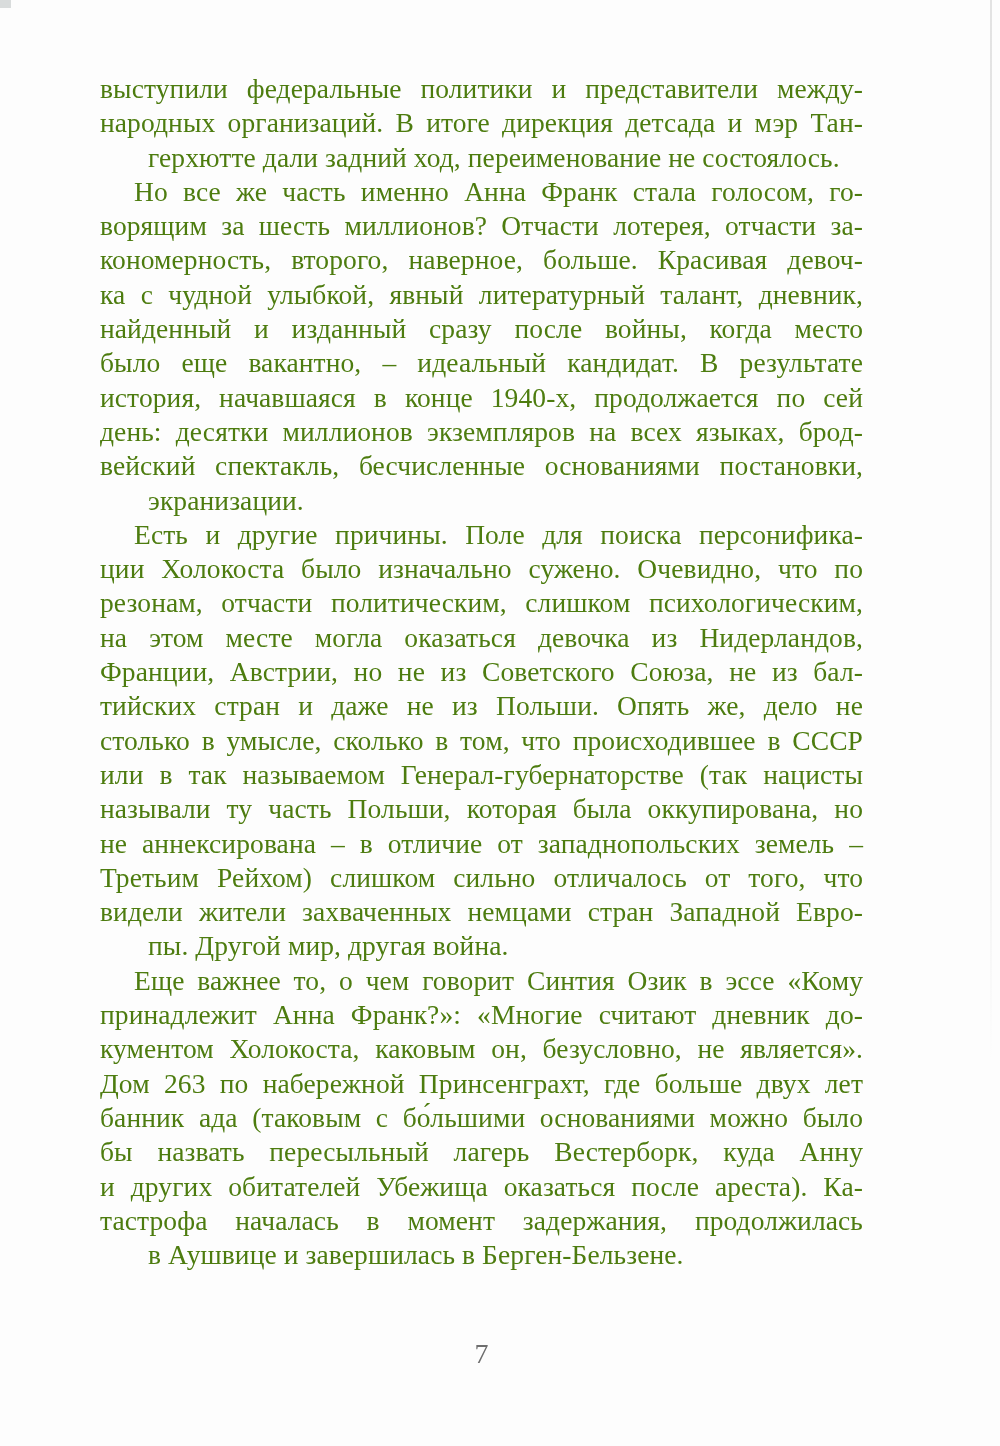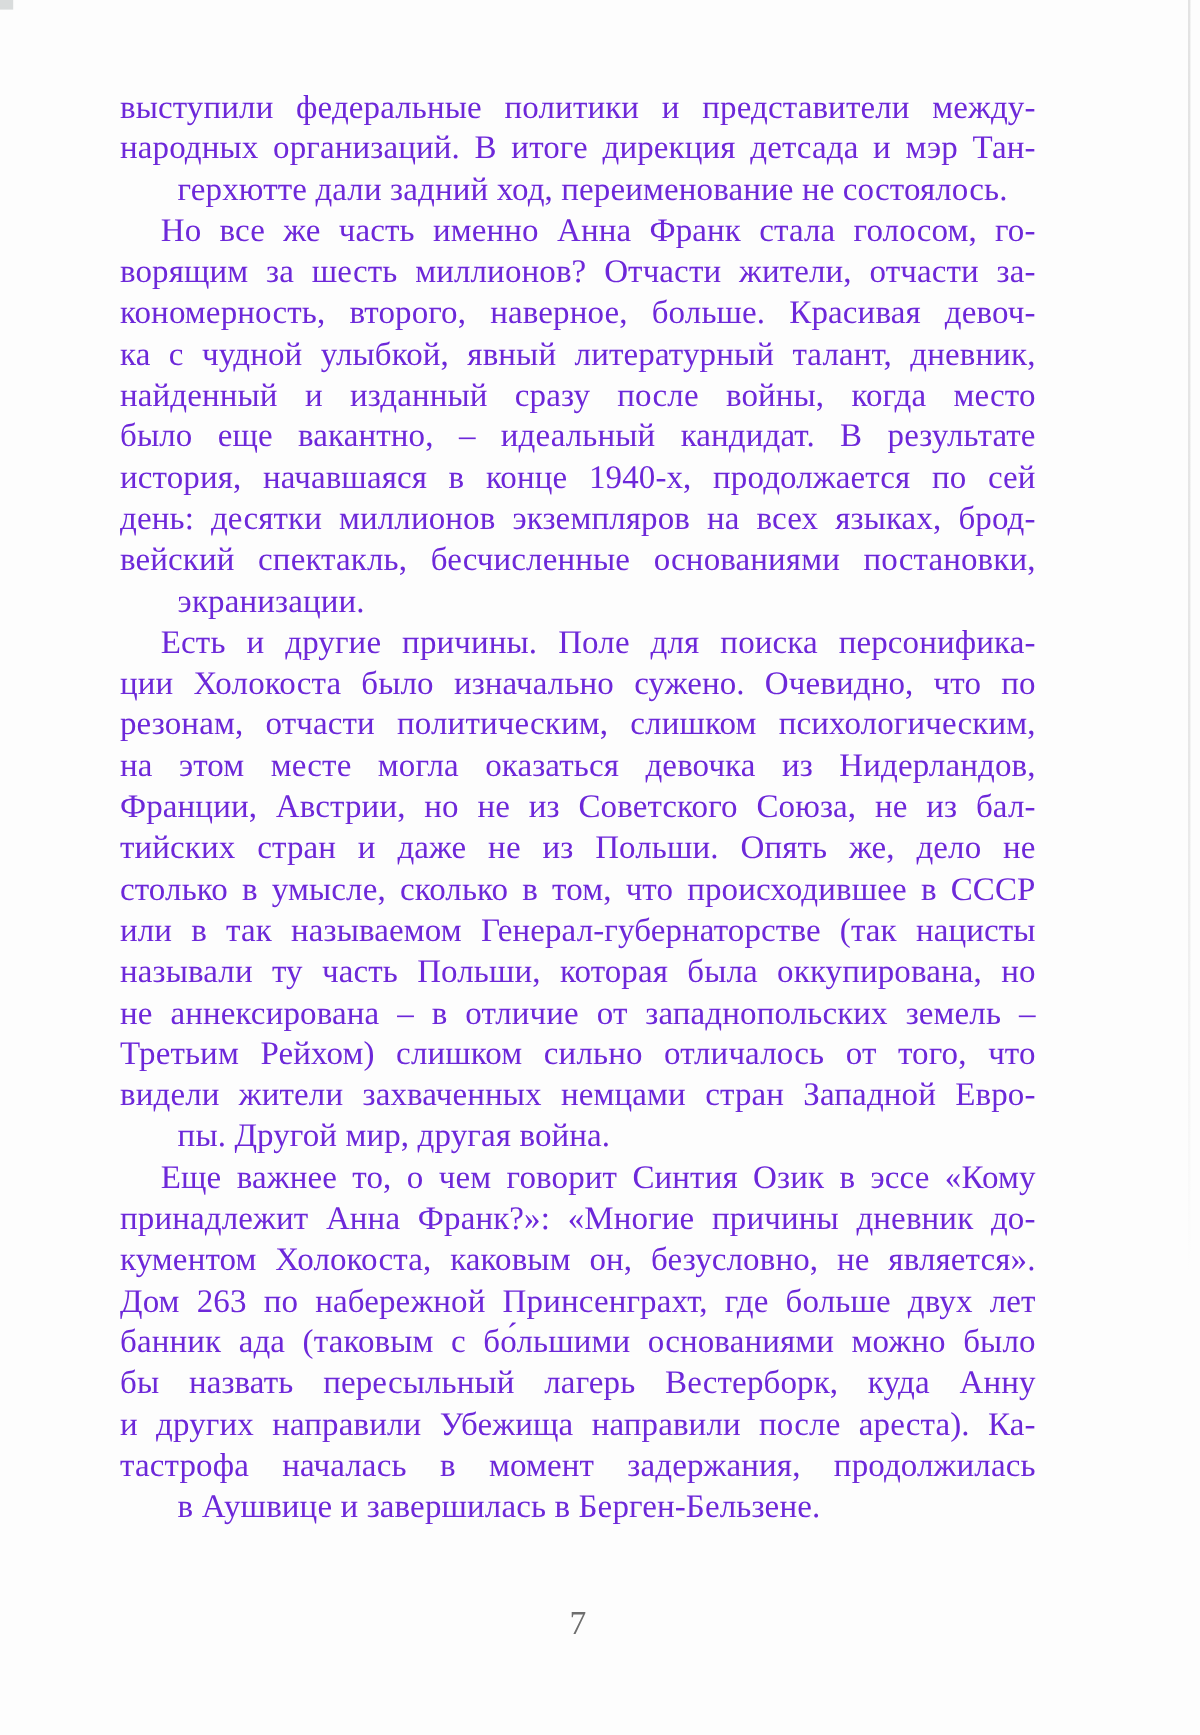--- a/index.html
+++ b/index.html
@@ -13,21 +13,21 @@
     height: 1446px;
     background: #fdfdfd;
     overflow: hidden;
     font-family: "Liberation Serif", "DejaVu Serif", serif;
   }
   .text-block {
     position: absolute;
     left: 100px;
     top: 72px;
     width: 763px;
-    color: #6d28d9;
+    color: #4d7c0f;
     font-size: 27.5px;
     line-height: 34.3px;
     letter-spacing: 0.1px;
   }
   .para { margin: 0; padding: 0; }
   .line {
     text-align: justify;
     text-align-last: justify;
     height: 34.3px;
     white-space: nowrap;
@@ -73,21 +73,21 @@
   <div class="gutter-line"></div>
 
   <div class="text-block" id="text-block">
       <div class="para">
         <div class="line">выступили федеральные политики и представители между-</div>
         <div class="line">народных организаций. В итоге дирекция детсада и мэр Тан-</div>
         <div class="line last">герхютте дали задний ход, переименование не состоялось.</div>
       </div>
       <div class="para">
         <div class="line indent">Но все же часть именно Анна Франк стала голосом, го-</div>
-        <div class="line">ворящим за шесть миллионов? Отчасти жители, отчасти за-</div>
+        <div class="line">ворящим за шесть миллионов? Отчасти лотерея, отчасти за-</div>
         <div class="line">кономерность, второго, наверное, больше. Красивая девоч-</div>
         <div class="line">ка с чудной улыбкой, явный литературный талант, дневник,</div>
         <div class="line">найденный и изданный сразу после войны, когда место</div>
         <div class="line">было еще вакантно, – идеальный кандидат. В результате</div>
         <div class="line">история, начавшаяся в конце 1940-х, продолжается по сей</div>
         <div class="line">день: десятки миллионов экземпляров на всех языках, брод-</div>
         <div class="line">вейский спектакль, бесчисленные основаниями постановки,</div>
         <div class="line last">экранизации.</div>
       </div>
       <div class="para">
@@ -100,25 +100,25 @@
         <div class="line">столько в умысле, сколько в том, что происходившее в СССР</div>
         <div class="line">или в так называемом Генерал-губернаторстве (так нацисты</div>
         <div class="line">называли ту часть Польши, которая была оккупирована, но</div>
         <div class="line">не аннексирована – в отличие от западнопольских земель –</div>
         <div class="line">Третьим Рейхом) слишком сильно отличалось от того, что</div>
         <div class="line">видели жители захваченных немцами стран Западной Евро-</div>
         <div class="line last">пы. Другой мир, другая война.</div>
       </div>
       <div class="para">
         <div class="line indent">Еще важнее то, о чем говорит Синтия Озик в эссе «Кому</div>
-        <div class="line">принадлежит Анна Франк?»: «Многие причины дневник до-</div>
+        <div class="line">принадлежит Анна Франк?»: «Многие считают дневник до-</div>
         <div class="line">кументом Холокоста, каковым он, безусловно, не является».</div>
         <div class="line">Дом 263 по набережной Принсенграхт, где больше двух лет</div>
         <div class="line">банник ада (таковым с бо́льшими основаниями можно было</div>
         <div class="line">бы назвать пересыльный лагерь Вестерборк, куда Анну</div>
-        <div class="line">и других направили Убежища направили после ареста). Ка-</div>
+        <div class="line">и других обитателей Убежища оказаться после ареста). Ка-</div>
         <div class="line">тастрофа началась в момент задержания, продолжилась</div>
         <div class="line last">в Аушвице и завершилась в Берген-Бельзене.</div>
       </div>
     </div>
 
   <div class="page-number">7</div>
 </div>
 
 </body></html>

